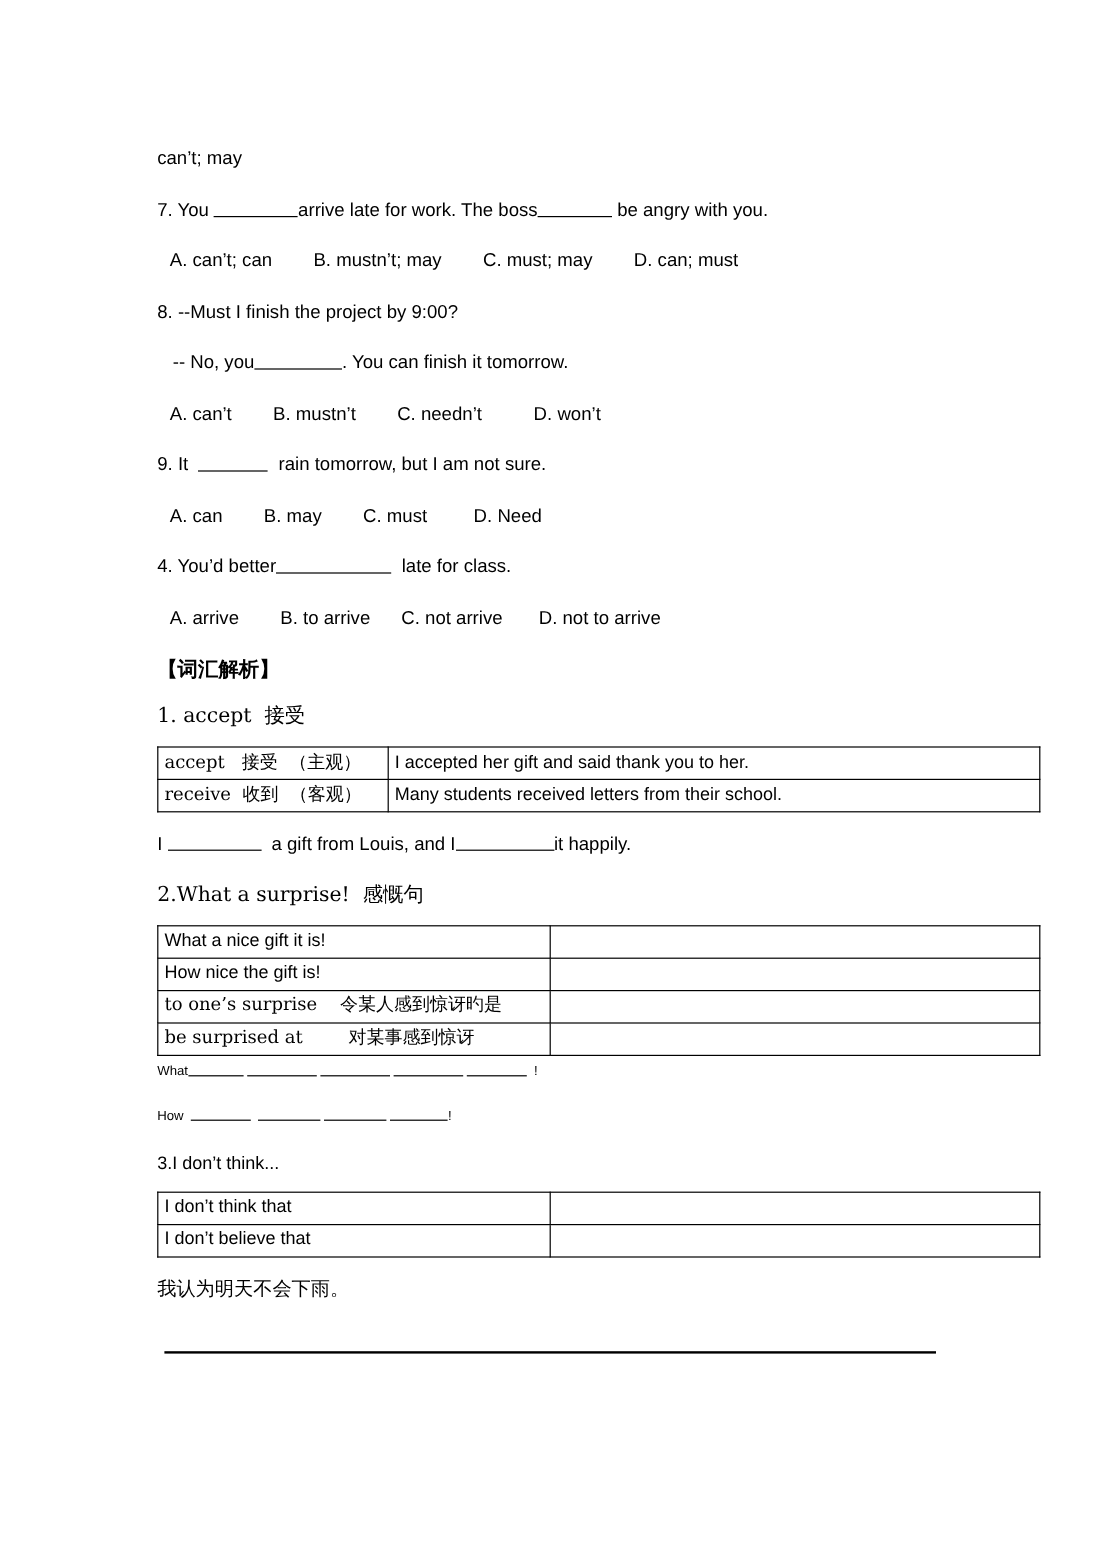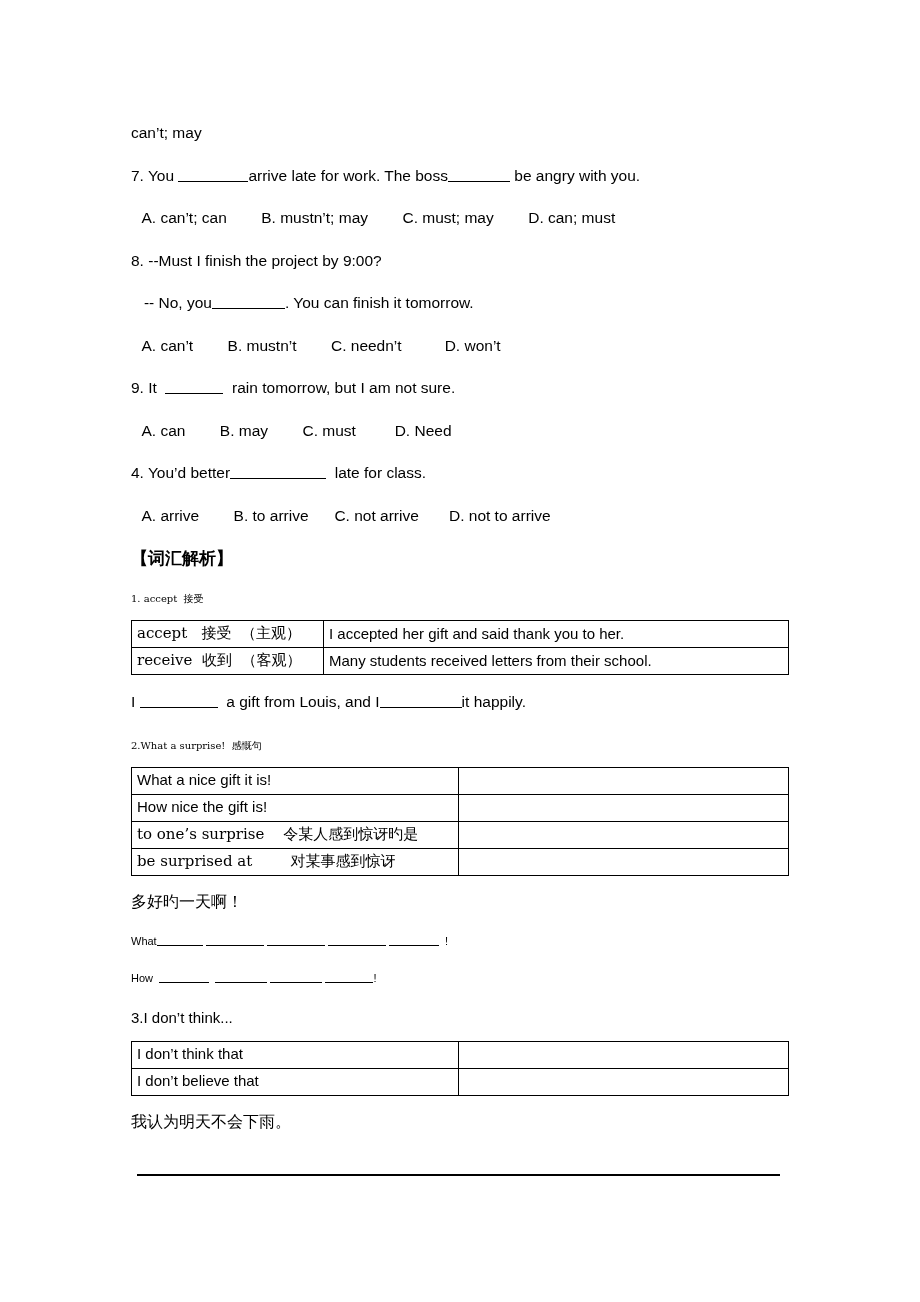--- a/index.html
+++ b/index.html
@@ -58,26 +58,26 @@
   }
   .cn-text {
     font-family: "DejaVu Serif", "DejaVu Sans", serif;
   }
   .item-head {
     font-size: 15px;
     line-height: 1.0;
     padding-bottom: 16px;
     white-space: pre;
   }
-  .item-head .cn-text { font-size: 10px; }
+  .item-head .cn-text { font-size: 17px; }
 
   
   table.tbl {
     border-collapse: collapse;
-    width: 658px;
+    width: 736px;
     table-layout: fixed;
     margin: 0 0 8px 0;
   }
   table.tbl td {
     border: 1.1px solid #000;
     padding: 2px 5px 3px 5px;
     font-size: 15px;
     line-height: 1.15;
     height: 21px;
     vertical-align: middle;
@@ -189,21 +189,20 @@
           <td class="c-mixed"><span class="cn-text">to one’s surprise    令某人感到惊讶旳是</span></td>
           <td class="blankcell"></td>
         </tr>
         <tr>
           <td class="c-mixed"><span class="cn-text">be surprised at        对某事感到惊讶</span></td>
           <td class="blankcell"></td>
         </tr>
       </tbody>
     </table>
 
-    <div class="cn-sentence">多好旳一天啊！</div>
 
     <div class="fill-line"><span>What</span><span class="blank" style="width:46px"></span> <span class="blank" style="width:58px"></span> <span class="blank" style="width:58px"></span> <span class="blank" style="width:58px"></span> <span class="blank" style="width:50px"></span><span>  !</span></div>
 
     <div class="fill-line"><span>How </span> <span class="blank" style="width:50px"></span>  <span class="blank" style="width:52px"></span> <span class="blank" style="width:52px"></span> <span class="blank" style="width:48px"></span><span>!</span></div>
 
     <div class="item-head"><span>3.I don’t think...</span></div>
 
     <table class="tbl t3">
       <colgroup>
           <col class="left">

